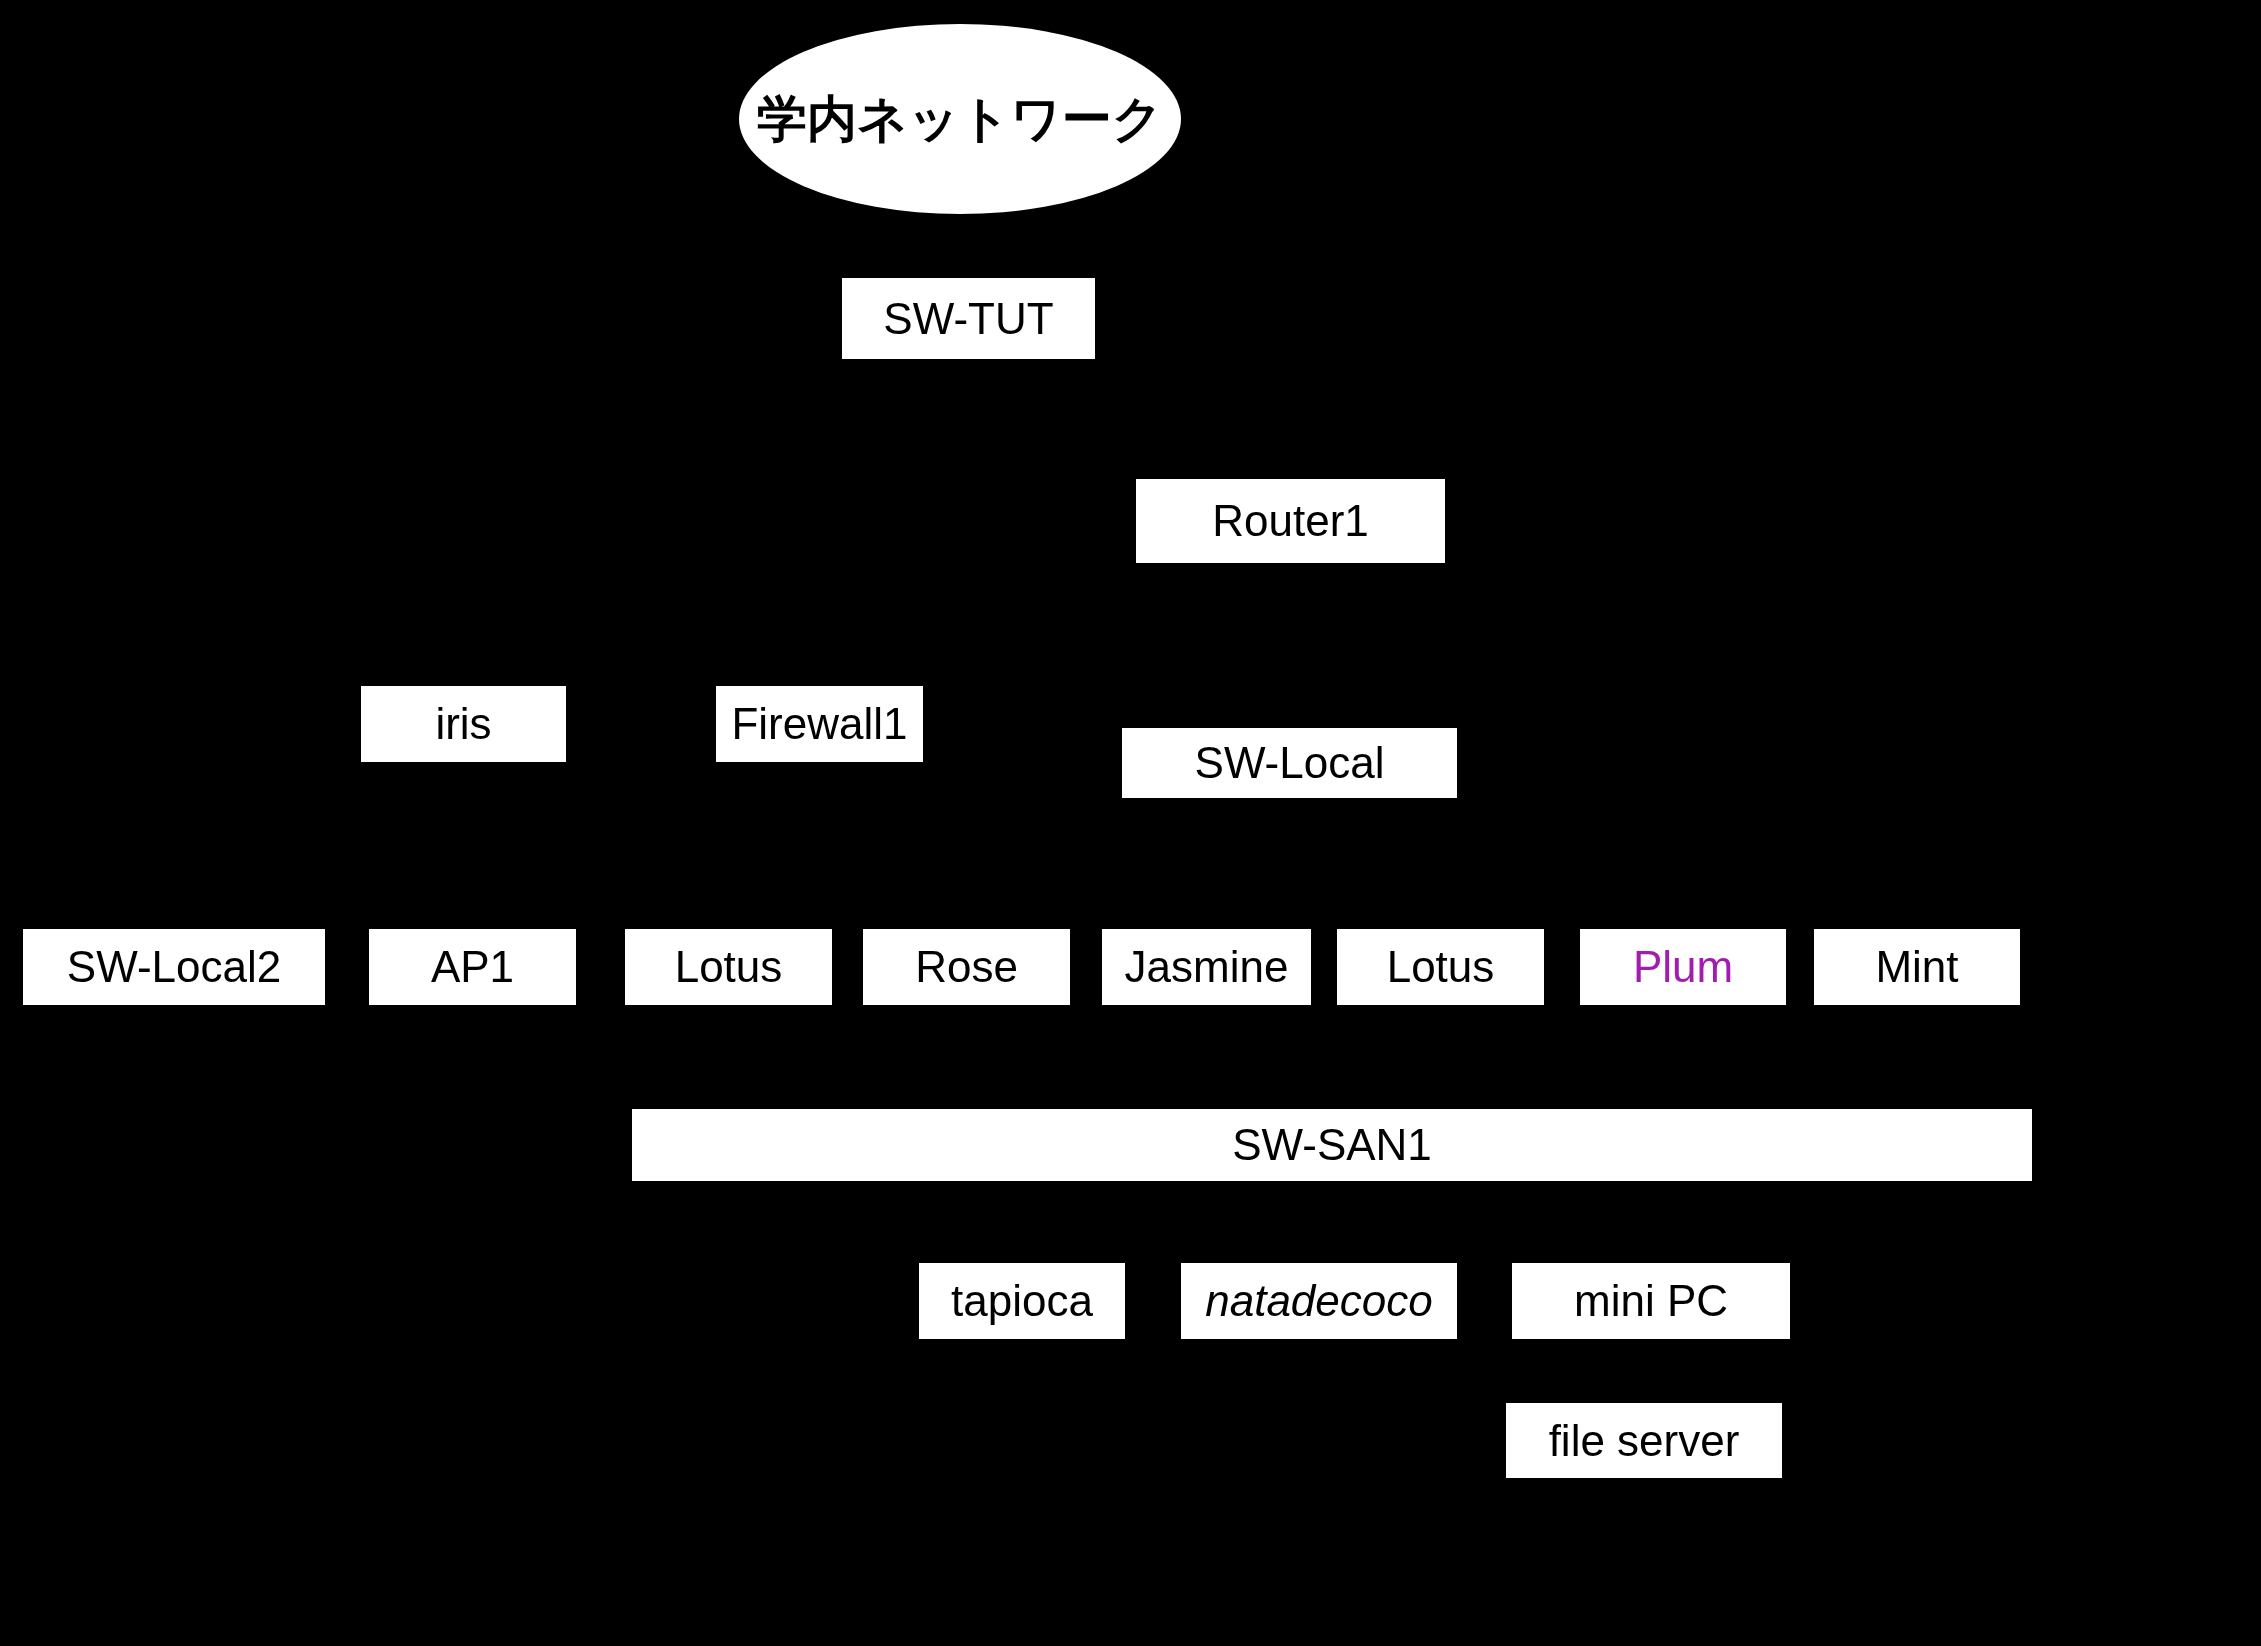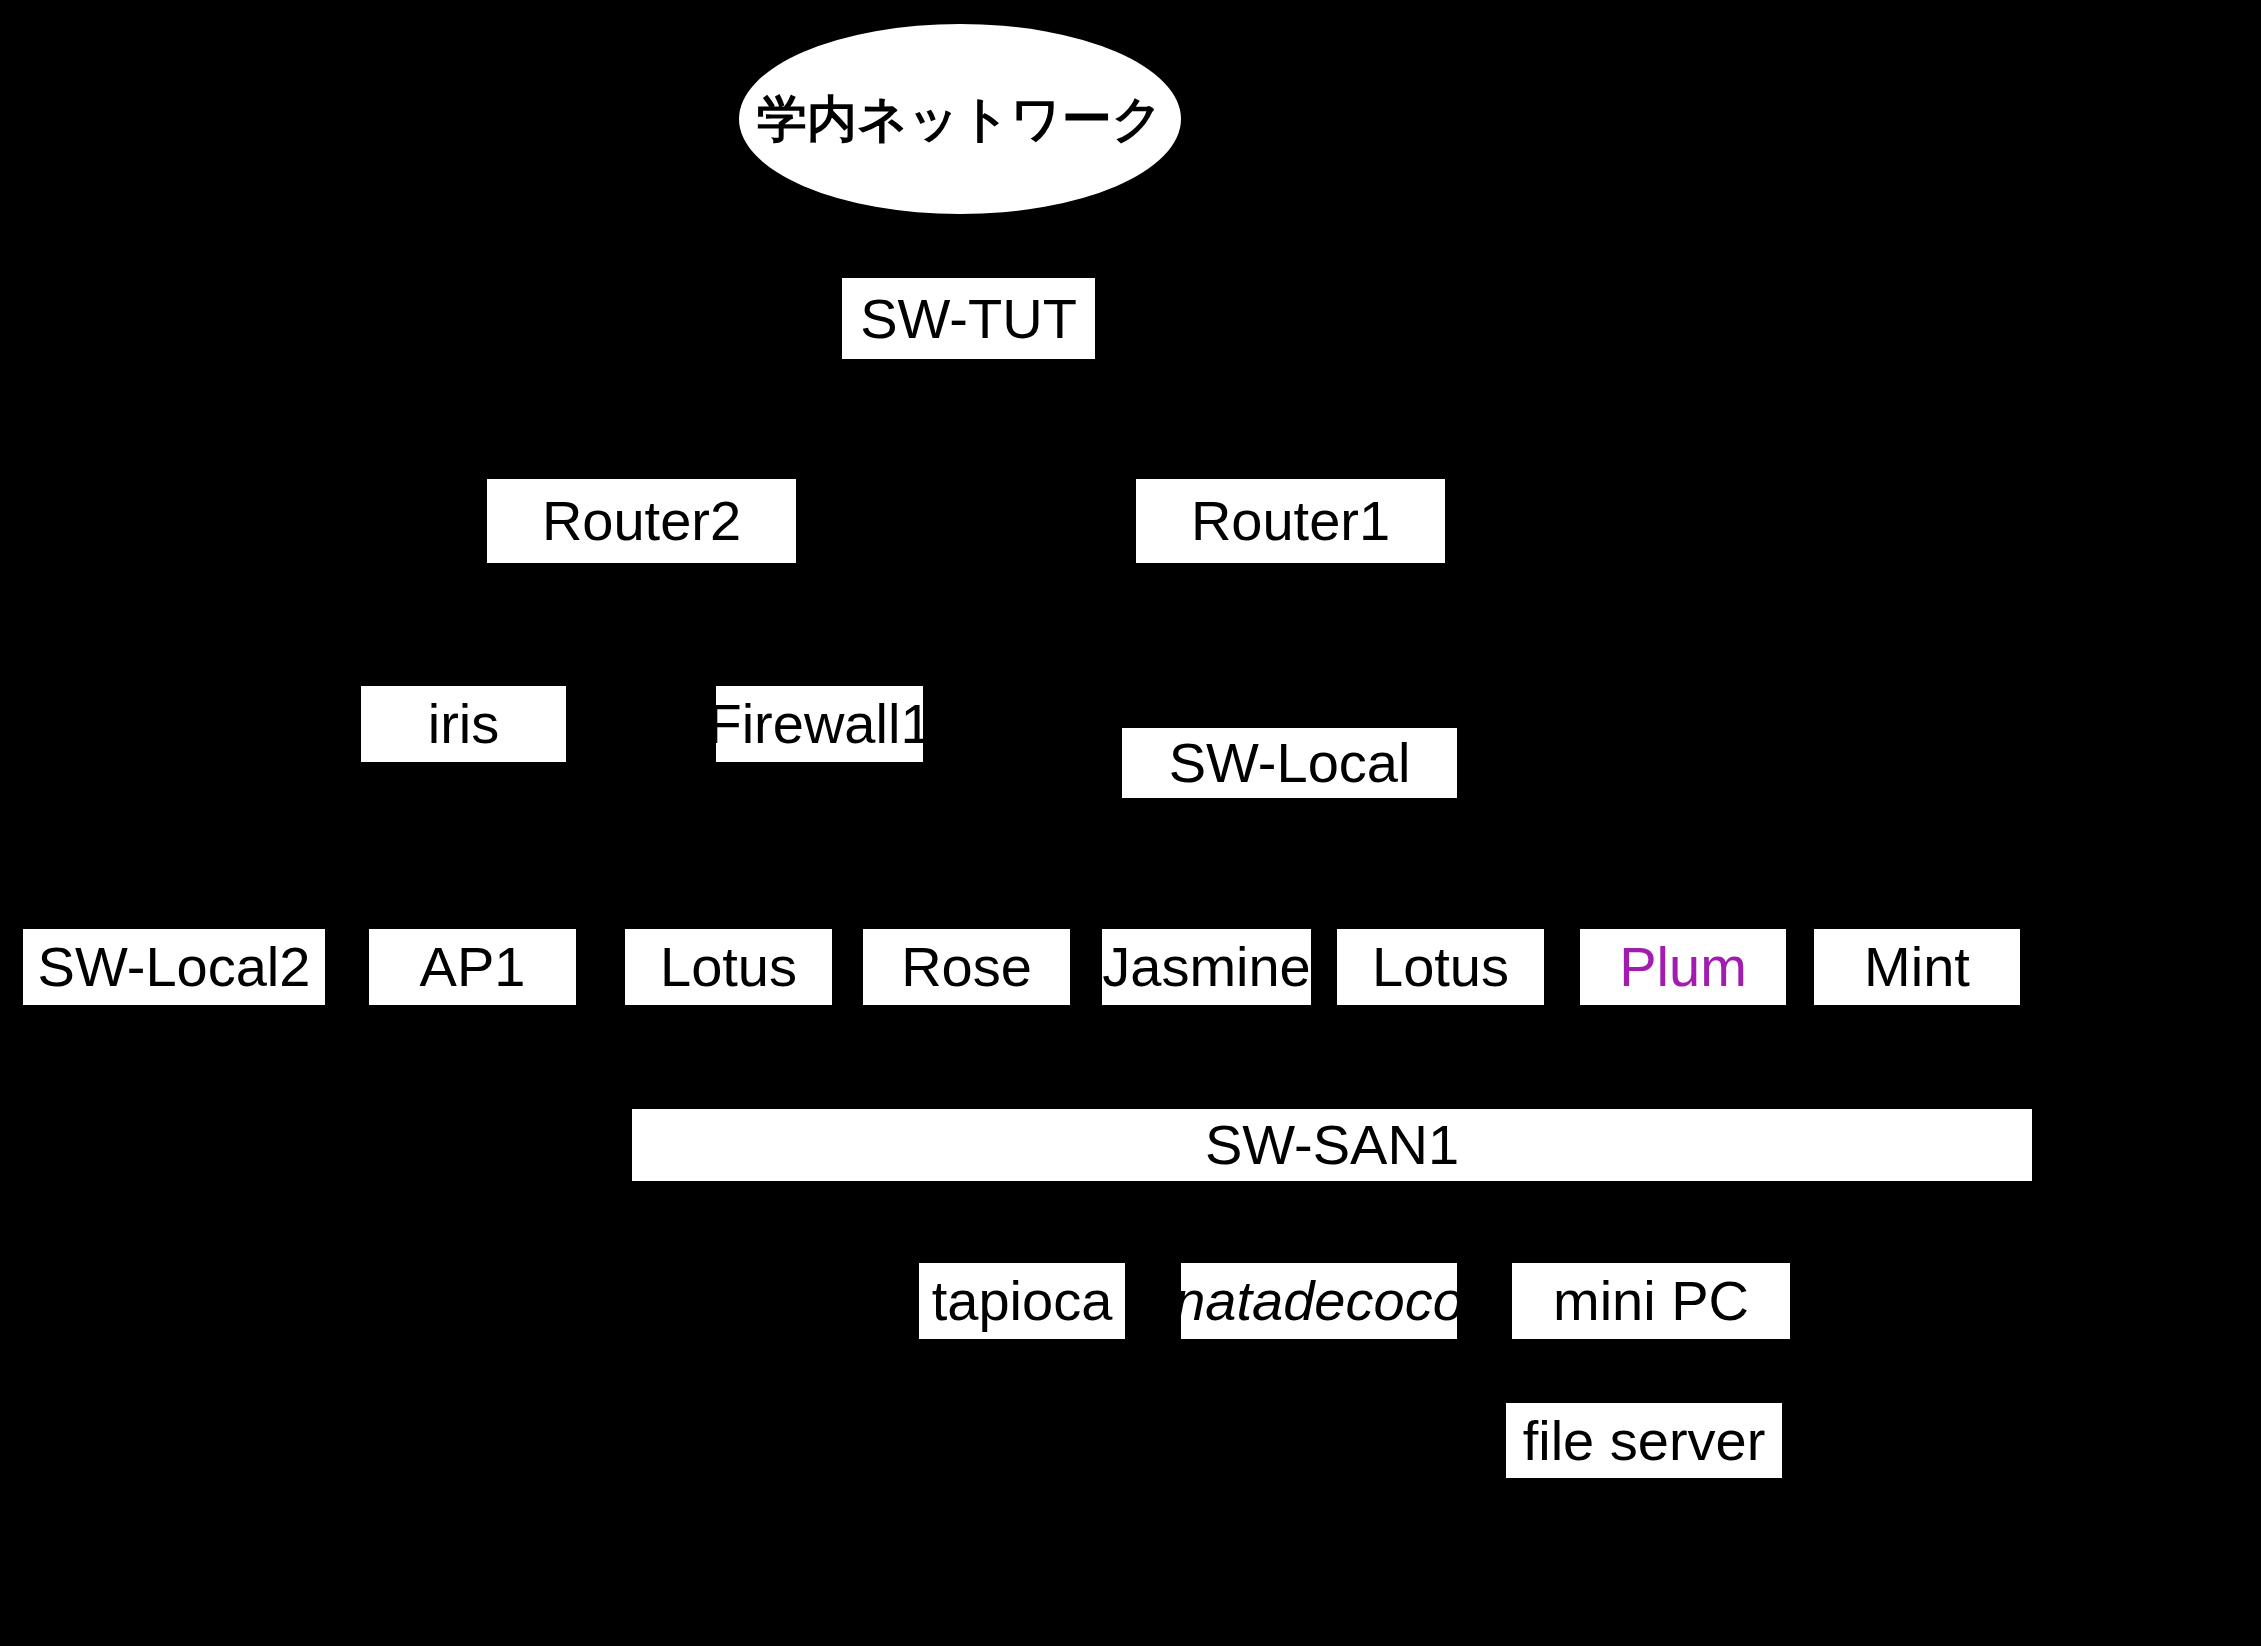--- a/index.html
+++ b/index.html
@@ -15,21 +15,21 @@
     overflow: hidden;
     font-family: "Liberation Sans", "DejaVu Sans", sans-serif;
   }
   .node {
     position: absolute;
     background: #ffffff;
     color: #000000;
     display: flex;
     align-items: center;
     justify-content: center;
-    font-size: 56px;
+    font-size: 44px;
     line-height: 1;
     white-space: nowrap;
     box-sizing: border-box;
   }
   .node.box {
     border-radius: 0;
   }
   .node.ellipse {
     border-radius: 50%;
     font-weight: bold;
@@ -38,23 +38,20 @@
 </style>
 </head>
 <body style="background: rgb(0, 0, 0);">
 
 <div id="canvas" style="background: rgb(0, 0, 0);">
     <div class="node ellipse" style="left: 739px; top: 24px; width: 442px; height: 190px; background: rgb(255, 255, 255); color: rgb(0, 0, 0);">
       <span>学内ネットワーク</span>
     </div>
     <div class="node box" style="left: 842px; top: 278px; width: 253px; height: 81px; background: rgb(255, 255, 255); color: rgb(0, 0, 0);">
       <span>SW-TUT</span>
-    </div>
-    <div class="node box" style="left: 487px; top: 479px; width: 309px; height: 84px; background: rgb(255, 255, 255); color: rgb(0, 0, 0);">
-      <span>Router2</span>
     </div>
     <div class="node box" style="left: 1136px; top: 479px; width: 309px; height: 84px; background: rgb(255, 255, 255); color: rgb(0, 0, 0);">
       <span>Router1</span>
     </div>
     <div class="node box" style="left: 361px; top: 686px; width: 205px; height: 76px; background: rgb(255, 255, 255); color: rgb(0, 0, 0);">
       <span>iris</span>
     </div>
     <div class="node box" style="left: 716px; top: 686px; width: 207px; height: 76px; background: rgb(255, 255, 255); color: rgb(0, 0, 0);">
       <span>Firewall1</span>
     </div>

